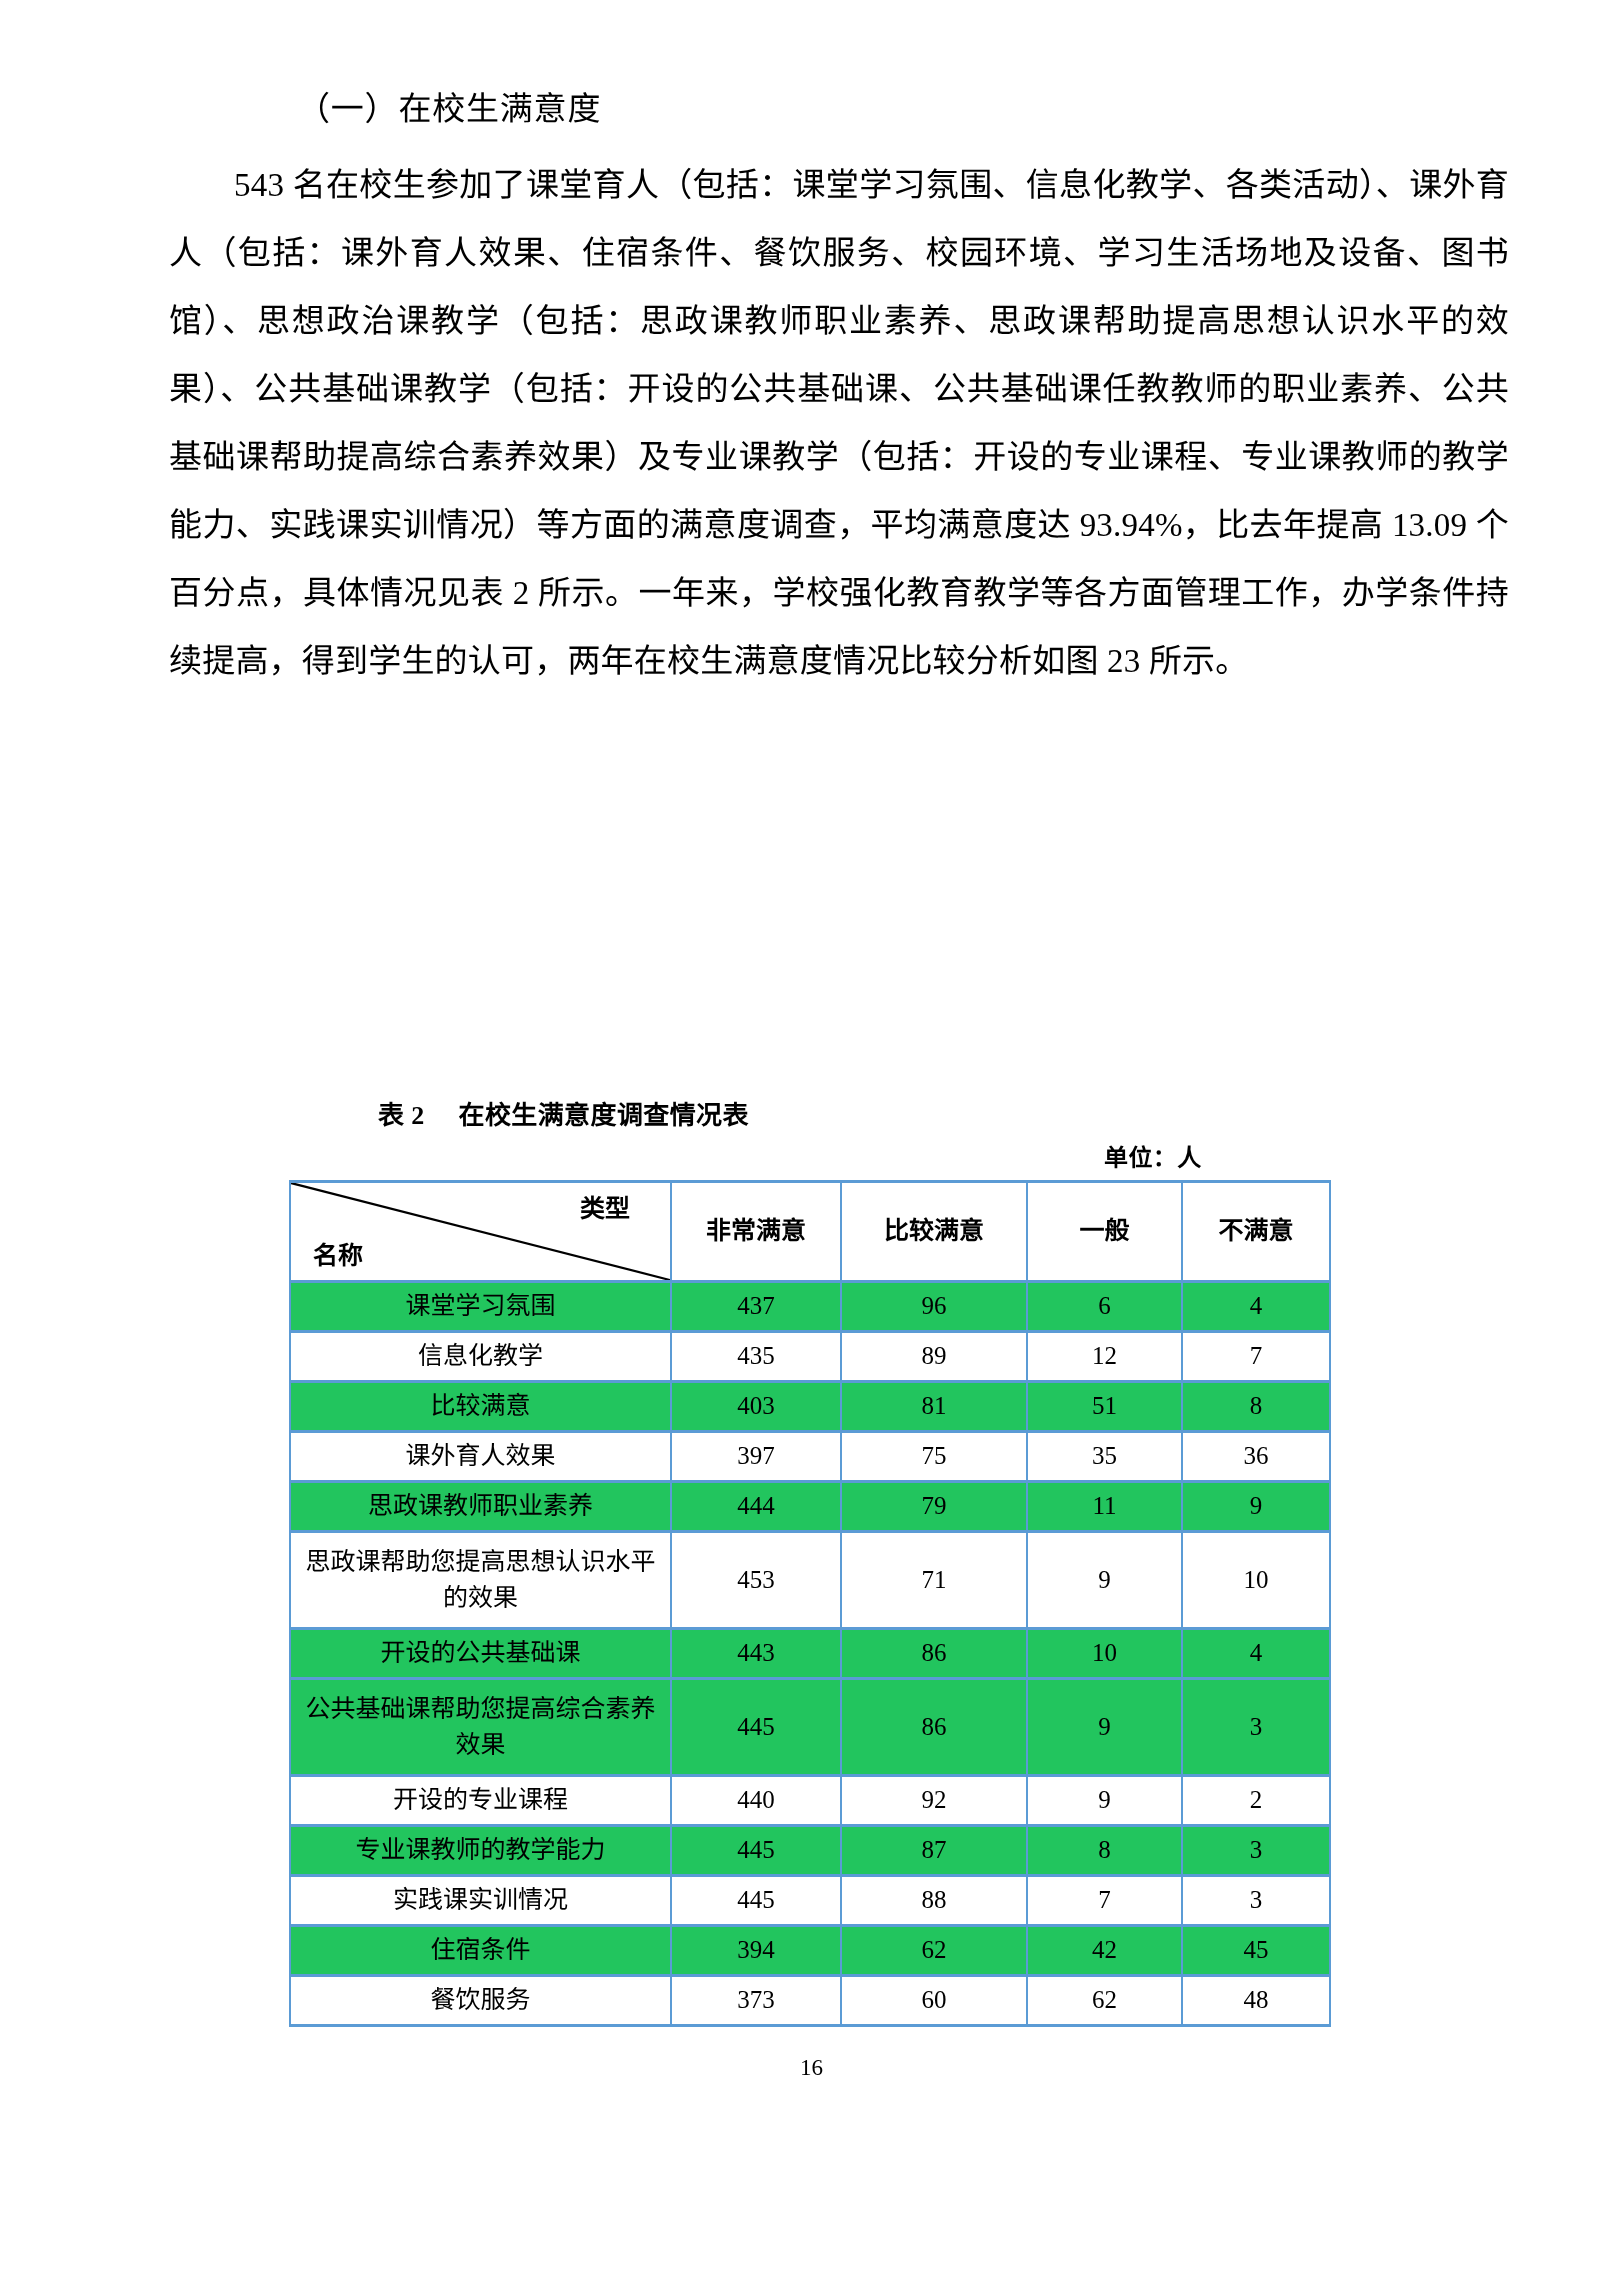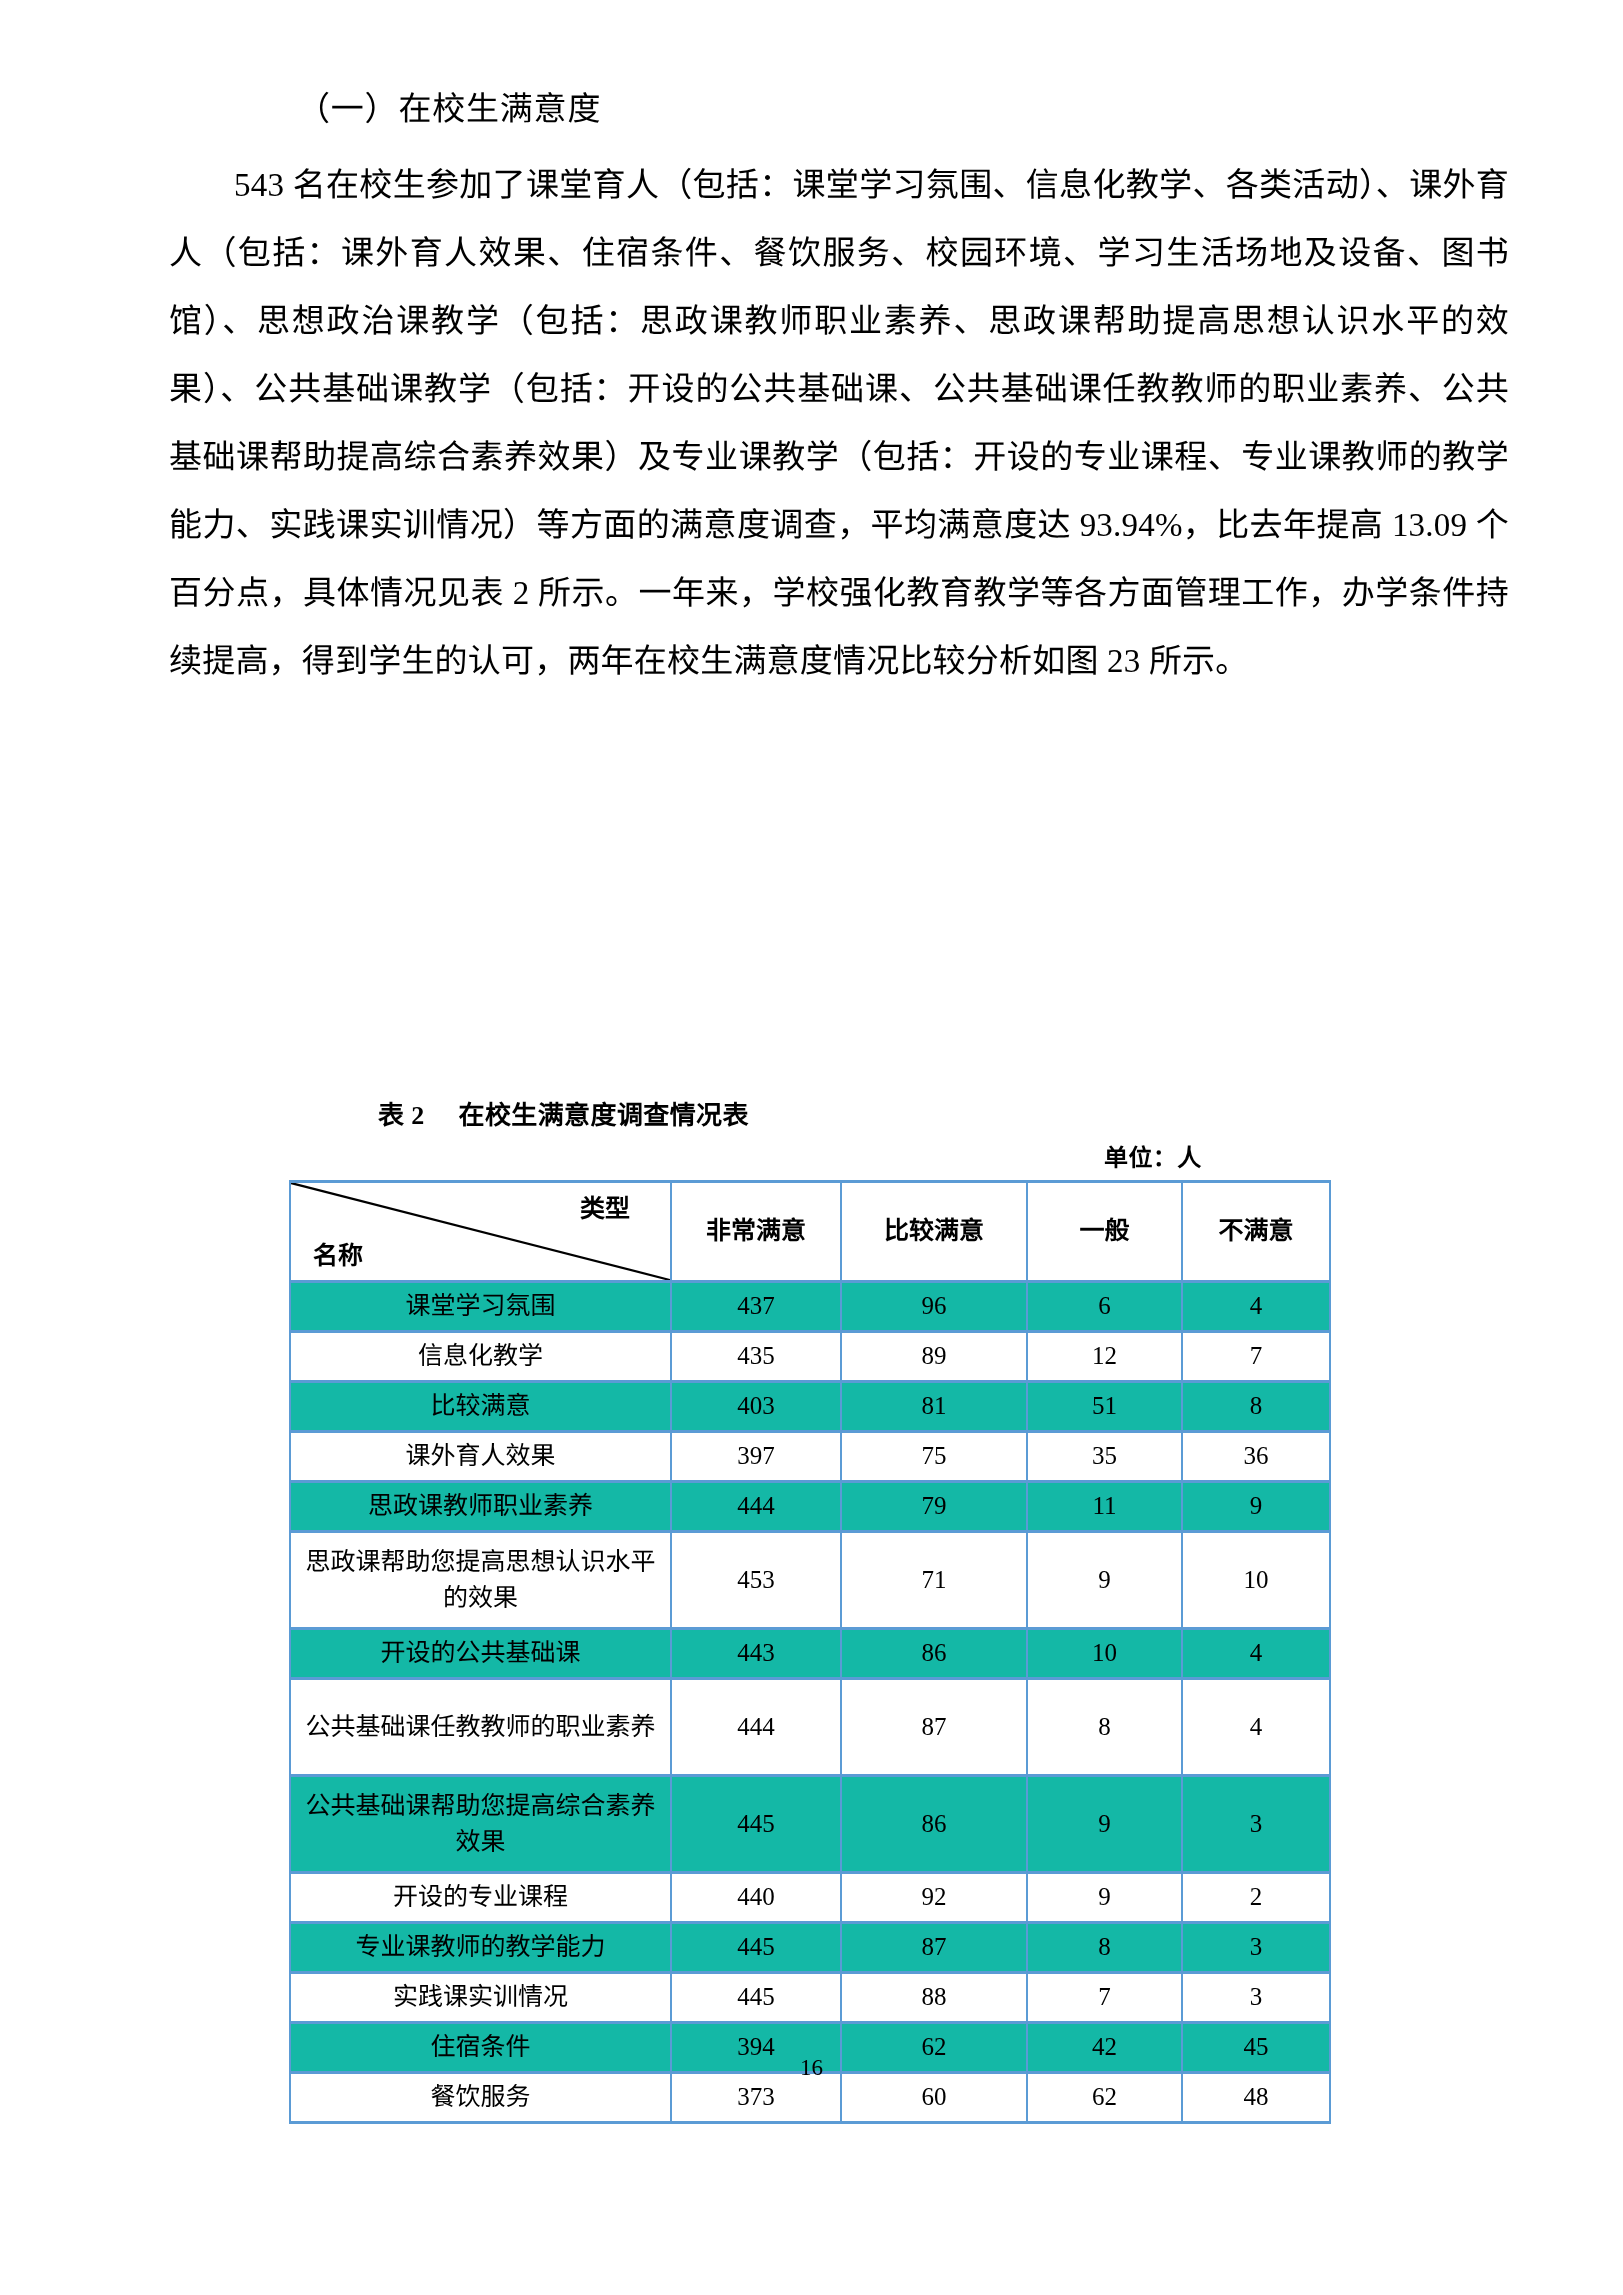--- a/index.html
+++ b/index.html
@@ -132,21 +132,21 @@
     font-size: 25px;
   }
   th.corner .lbl-name {
     position: absolute;
     left: 22px;
     bottom: 6px;
     font-weight: bold;
     font-size: 25px;
   }
 
-  tr.row-shaded td { background: #14b8a6; margin-left: 43px; }
+  tr.row-shaded td { background: #22c55e; margin-left: 43px; }
   tr.row-plain  td { background: #ffffff; }
 
   td.name-cell { font-size: 25px; }
   td.val-cell  { font-size: 25px; }
 
   tr.r1 td { height: 47px; }
   tr.r2 td { height: 94px; }
 
   
   .page-number {
@@ -242,27 +242,20 @@
             <td class="val-cell">9</td>
             <td class="val-cell">10</td>
           </tr>
           <tr class="row-shaded r1">
             <td class="name-cell">开设的公共基础课</td>
             <td class="val-cell">443</td>
             <td class="val-cell">86</td>
             <td class="val-cell">10</td>
             <td class="val-cell">4</td>
           </tr>
-          <tr class="row-plain r2">
-            <td class="name-cell">公共基础课任教教师的职业素养</td>
-            <td class="val-cell">444</td>
-            <td class="val-cell">87</td>
-            <td class="val-cell">8</td>
-            <td class="val-cell">4</td>
-          </tr>
           <tr class="row-shaded r2">
             <td class="name-cell">公共基础课帮助您提高综合素养效果</td>
             <td class="val-cell">445</td>
             <td class="val-cell">86</td>
             <td class="val-cell">9</td>
             <td class="val-cell">3</td>
           </tr>
           <tr class="row-plain r1">
             <td class="name-cell">开设的专业课程</td>
             <td class="val-cell">440</td>

